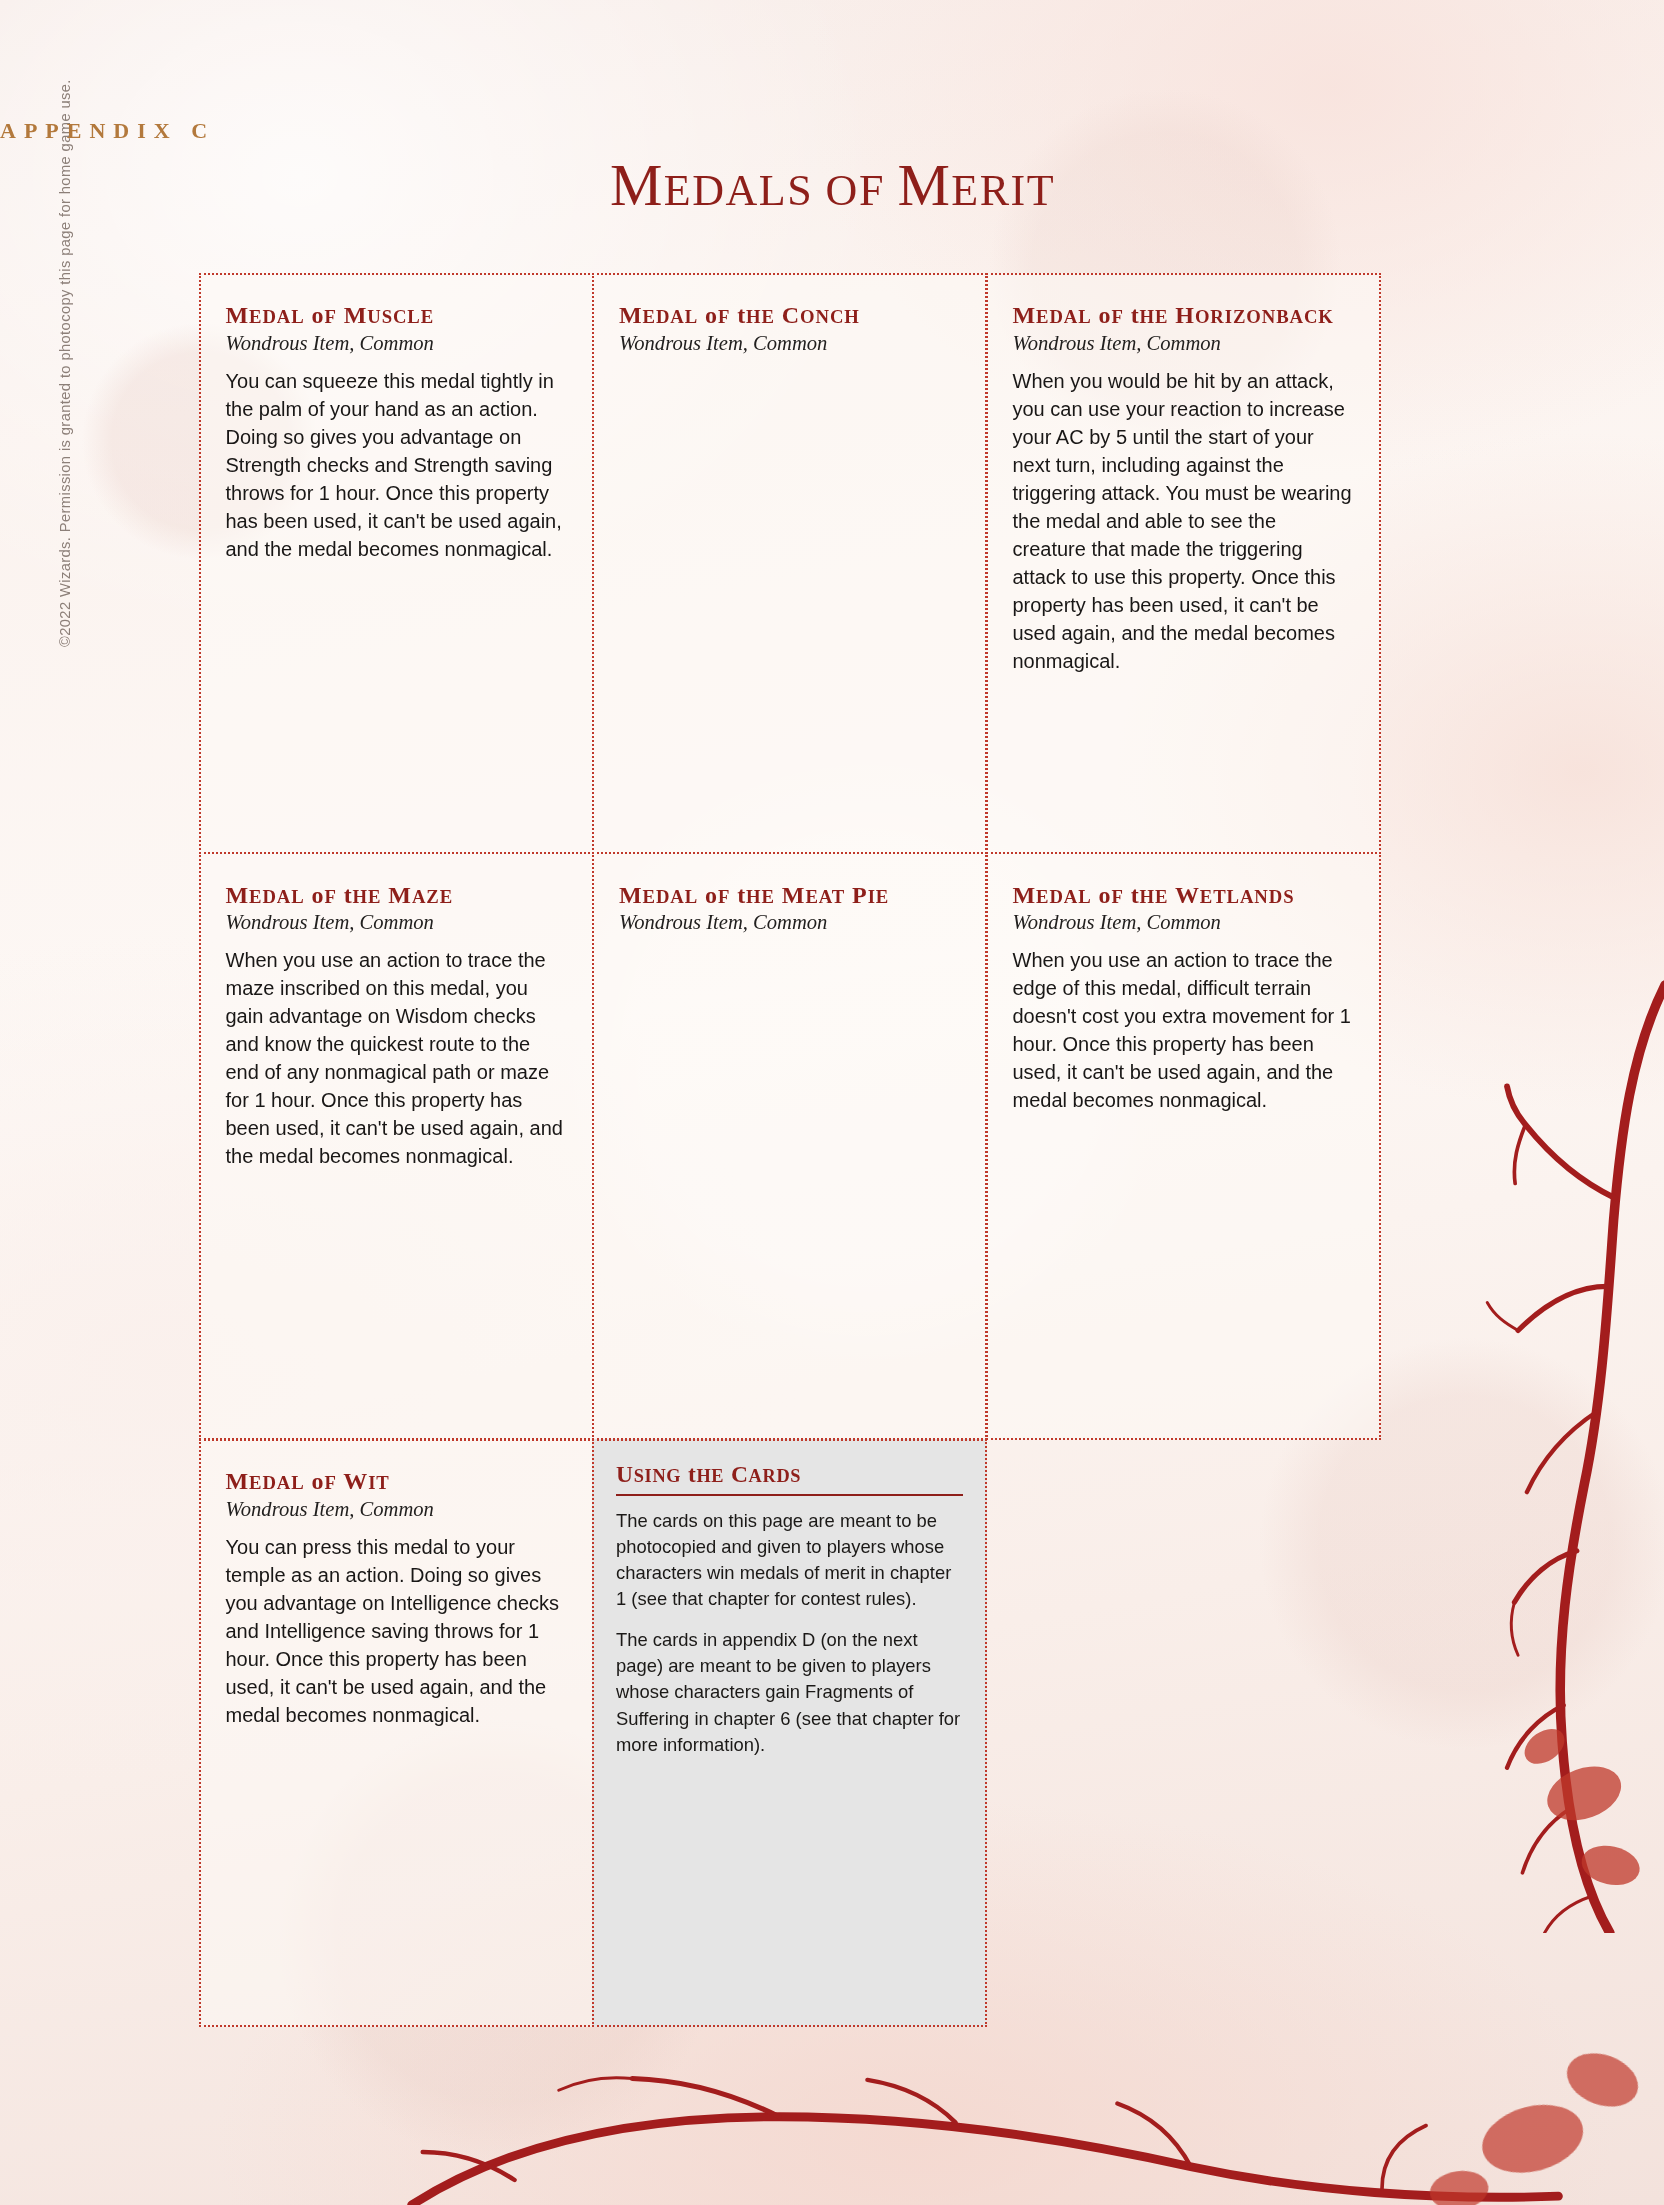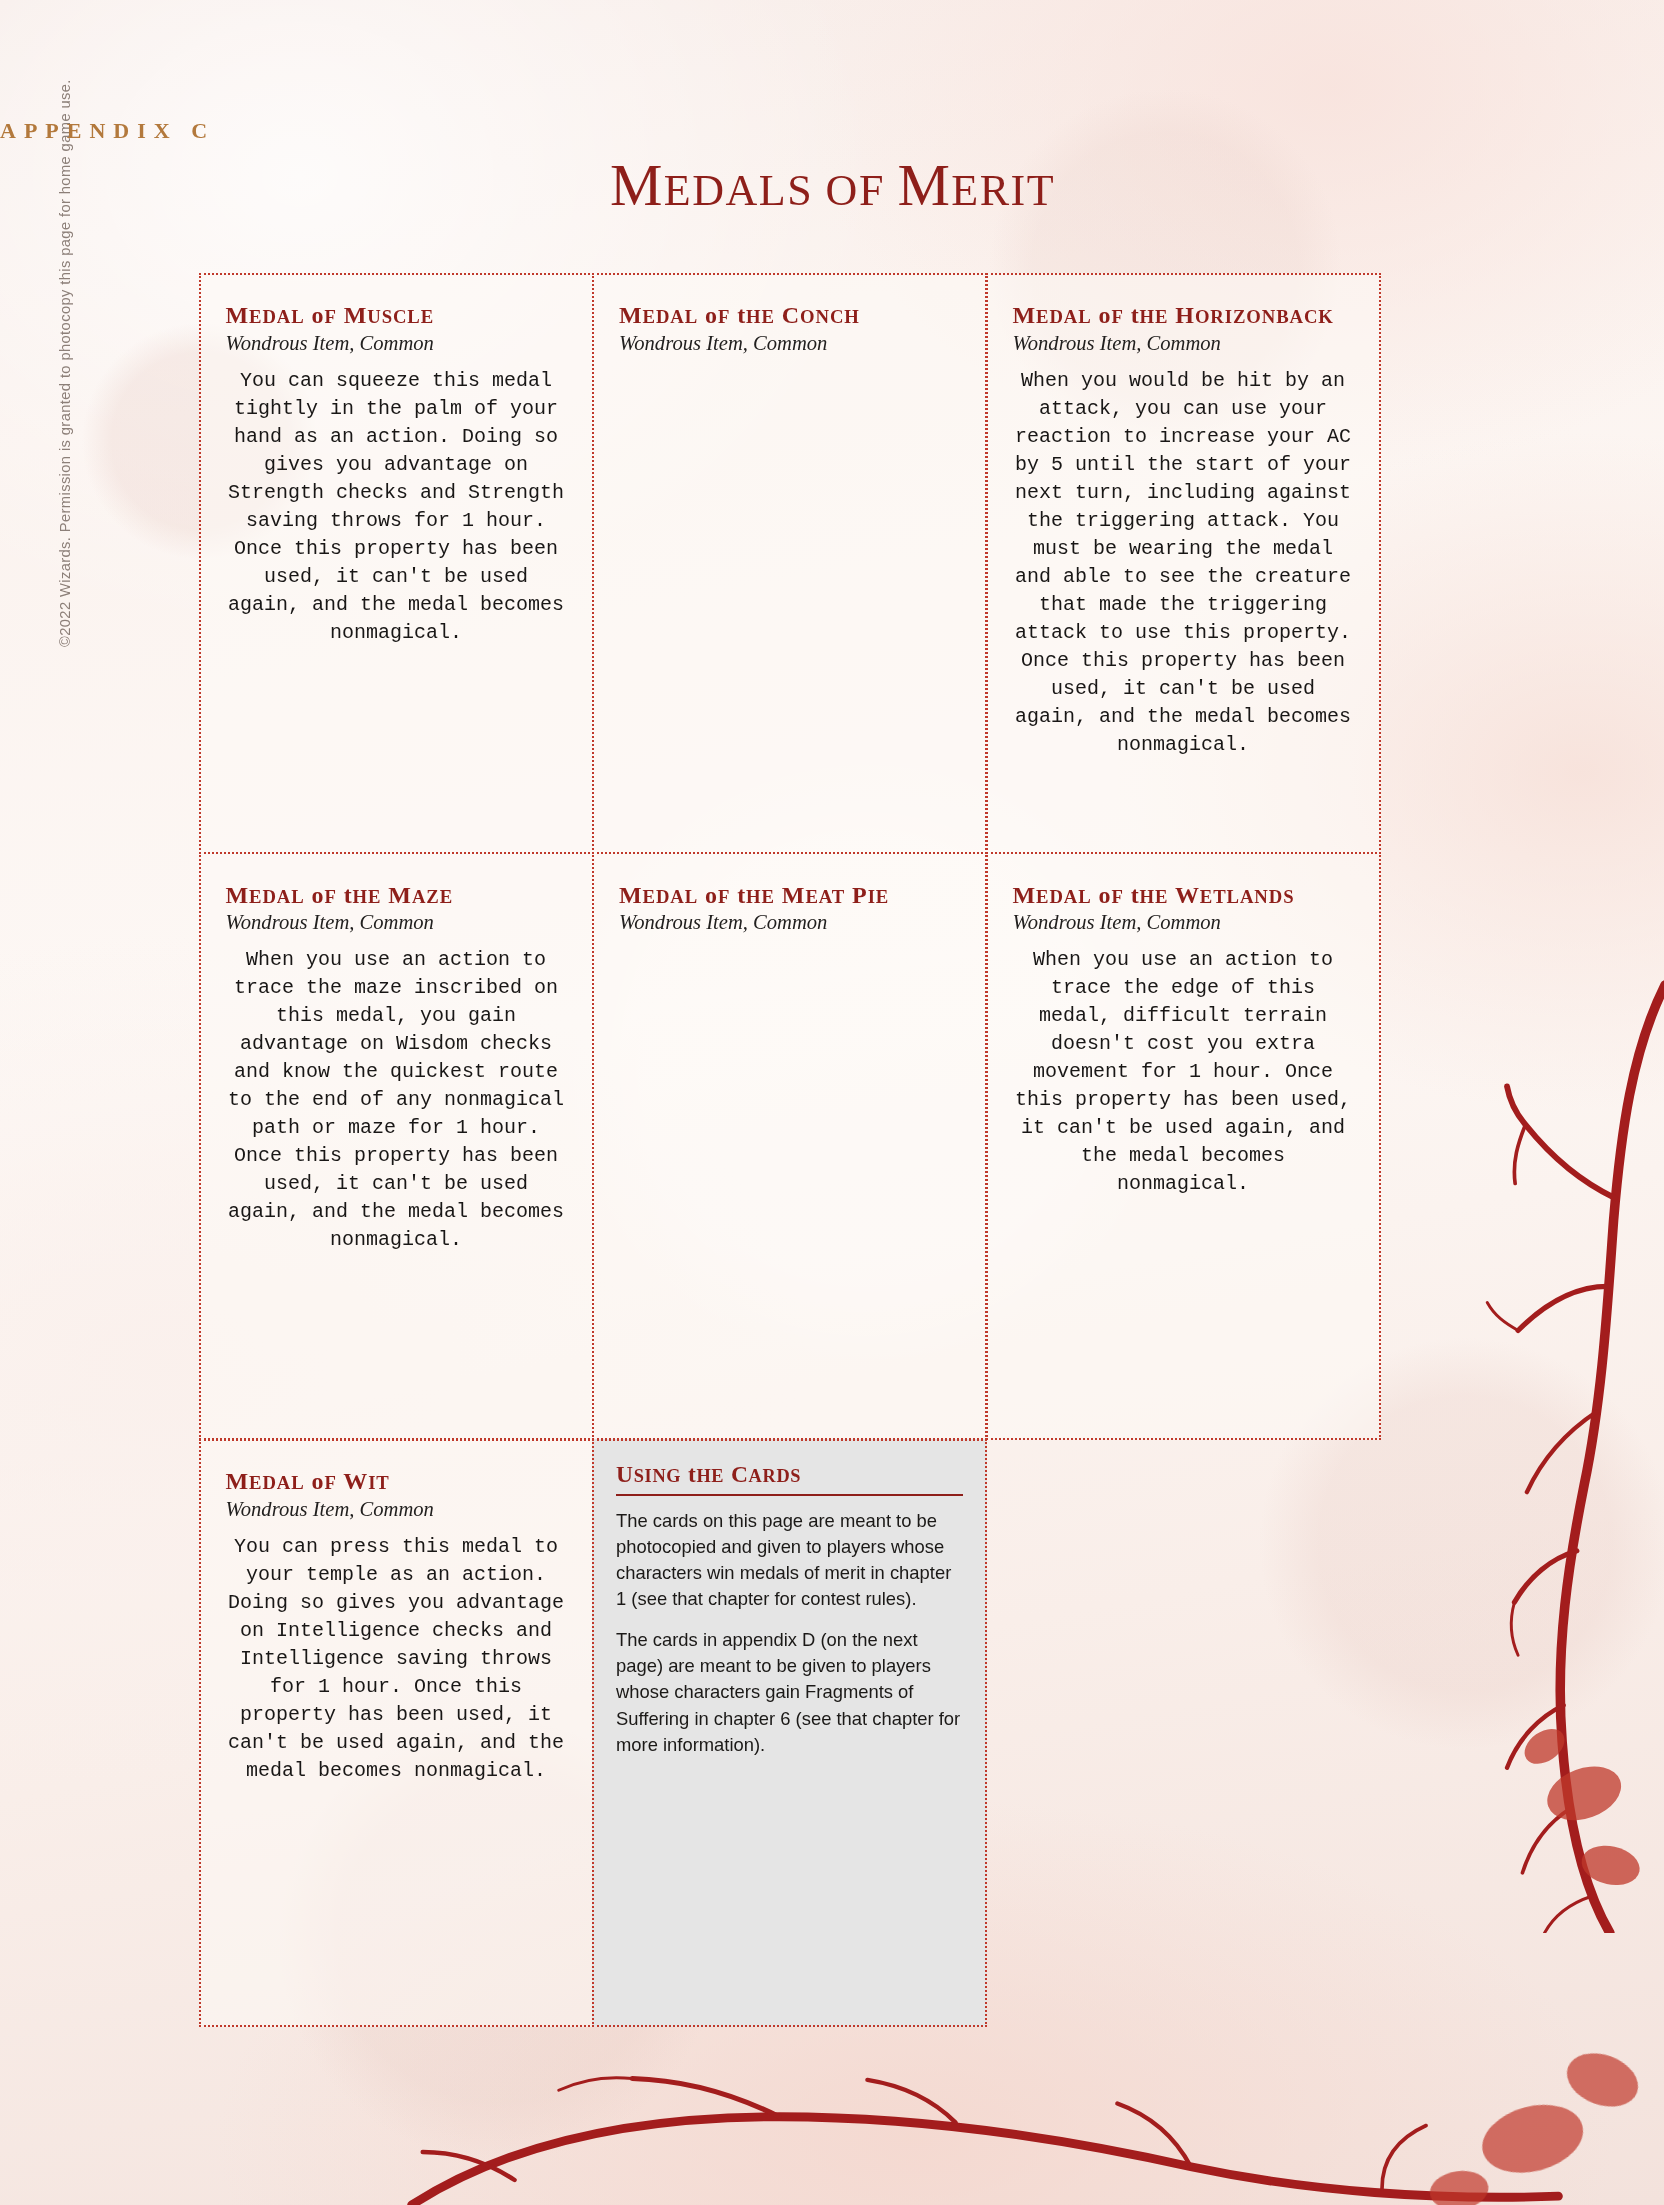--- a/index.html
+++ b/index.html
@@ -125,26 +125,26 @@
     margin: 0 0 1.5px 0;
   }
   .card-sub {
     font-family: "Liberation Serif", serif;
     font-style: italic;
     font-size: 20.6px;
     color: #22201f;
     margin: 0 0 11.8px 0;
   }
   .card-body p {
-    font-family: Liberation Mono, monospace;
+    font-family: Liberation Sans, sans-serif;
     font-size: 20px;
     line-height: 1.40;
     color: #191716;
     margin: 4px 0 0 0;
-    text-align: center;
+    text-align: left;
   }
   .card-body p + p { text-indent: 20.6px; }
 
   
   .card.sidebar-card {
     background: #e5e5e5;
     padding: 20.6px 22px 14.7px 22px;
   }
   .sidebar-title {
     font-family: "Liberation Serif", serif;

